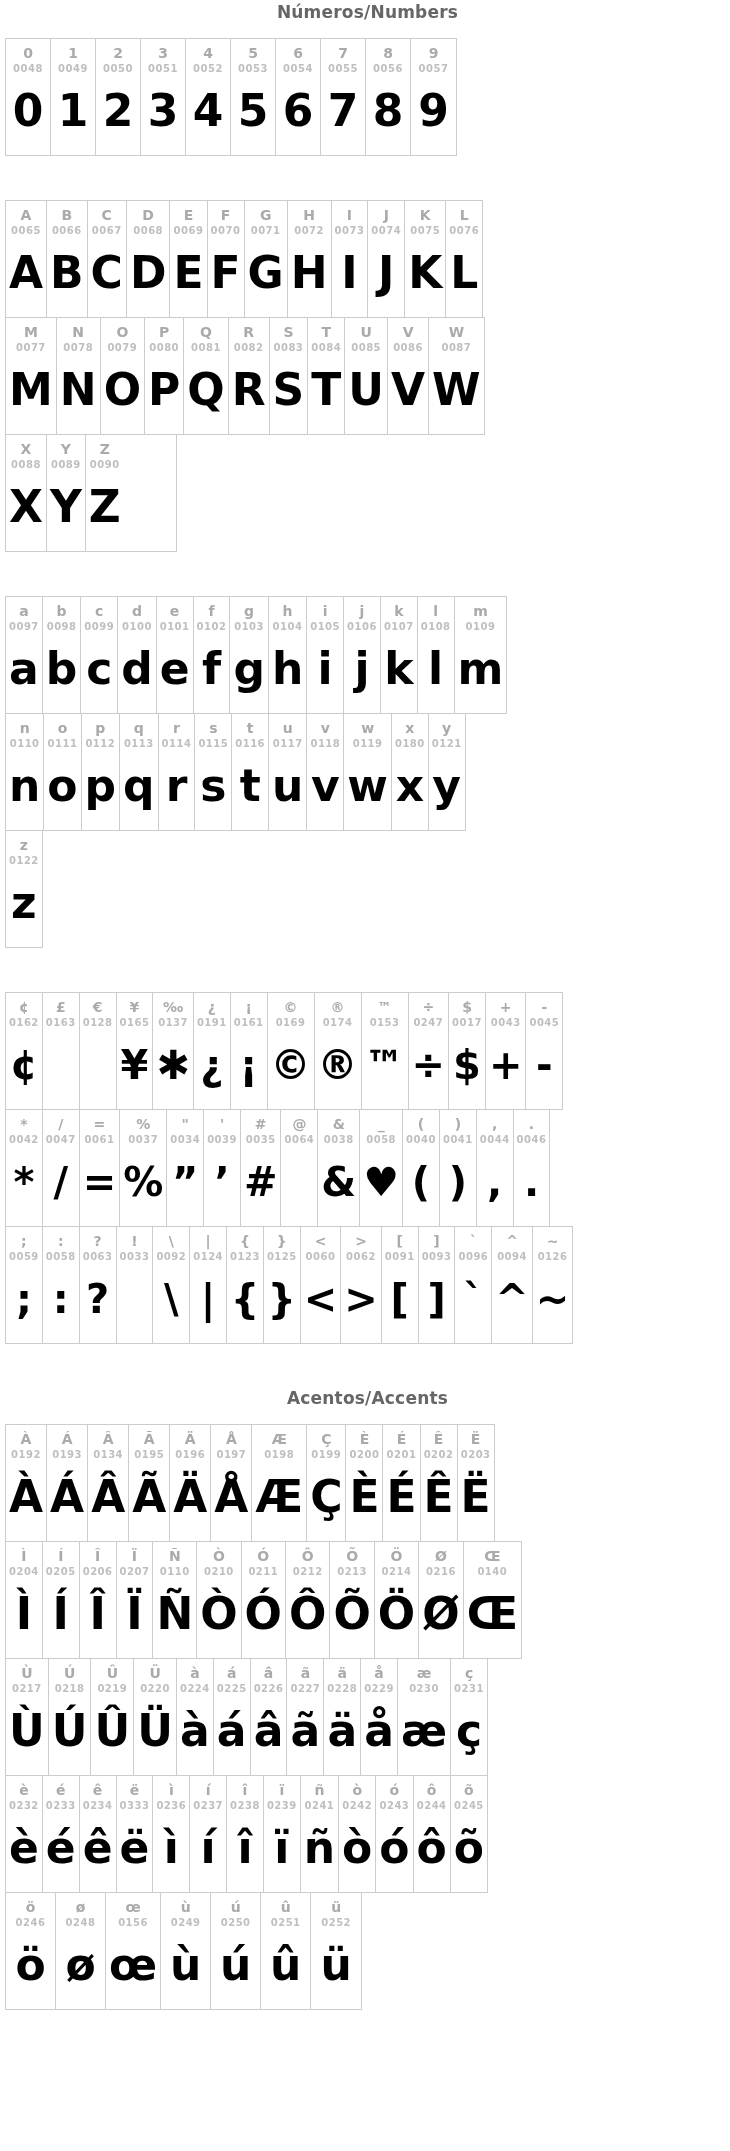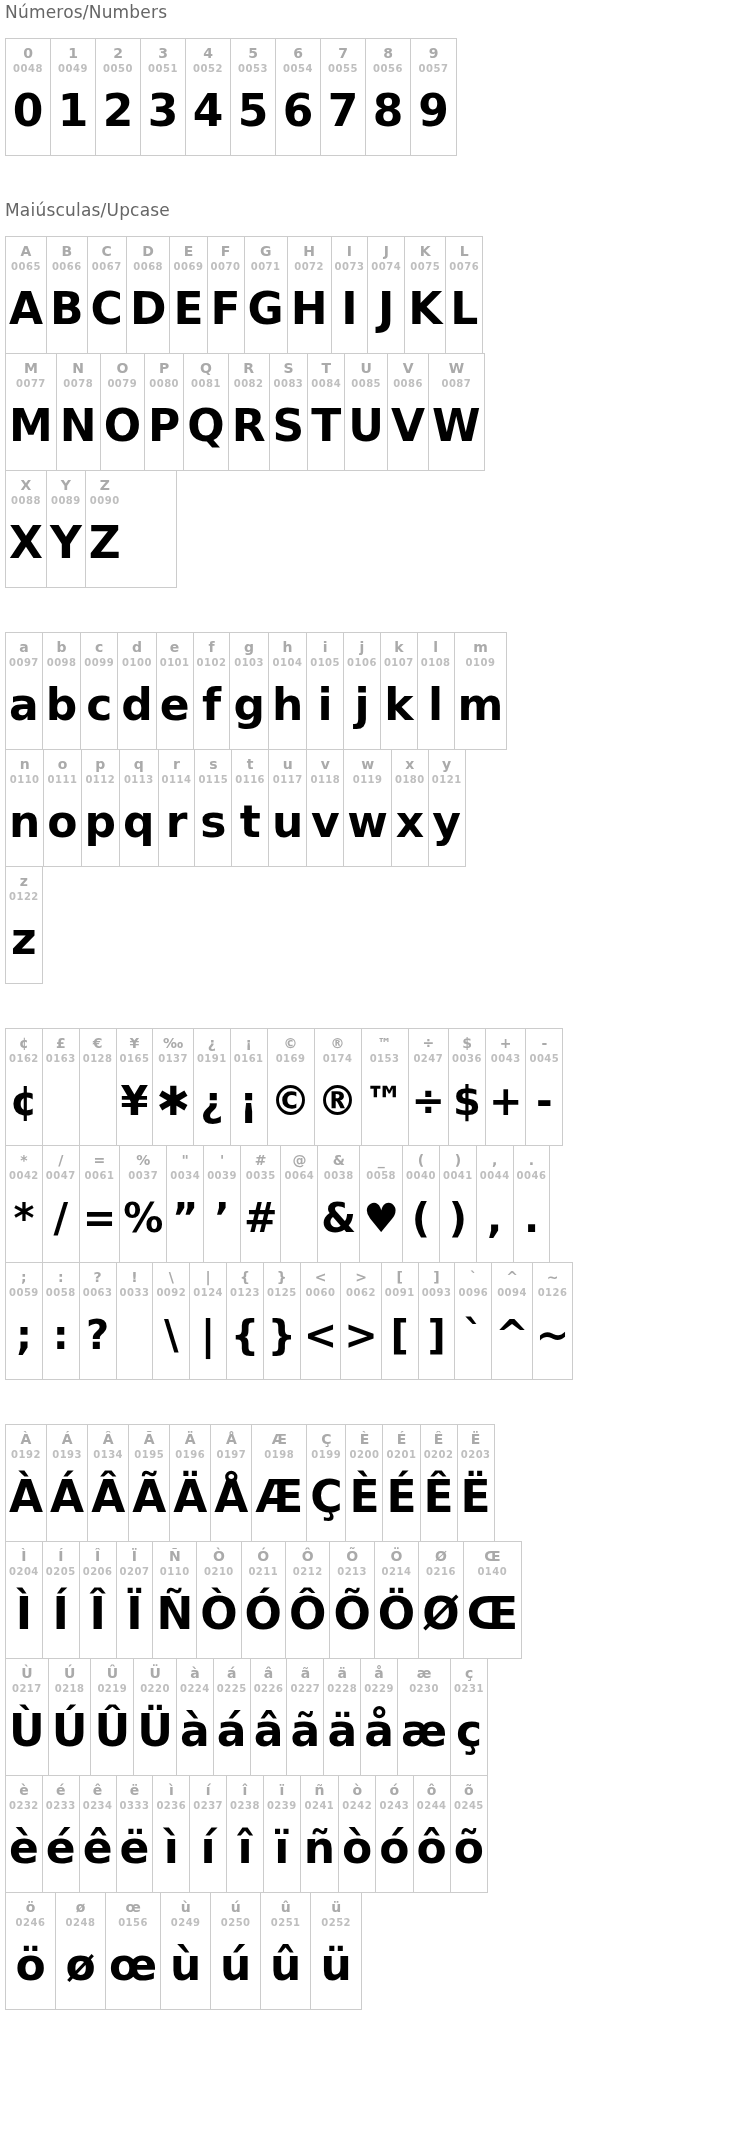--- a/index.html
+++ b/index.html
@@ -7,23 +7,24 @@
     background: #ffffff;
     width: 730px;
     font-family: "DejaVu Sans", "Liberation Sans", sans-serif;
   }
   .page { padding: 2px 0 6px 5px; width: 725px; }
   section.glyph-section { margin: 0; }
   section.glyph-section + section.glyph-section { margin-top: 44px; }
   h2.section-title {
     margin: 0 0 16px 0;
     font-size: 17px;
-    font-weight: normal;
+    font-weight: bold;
     color: #666666;
     letter-spacing: 0.2px;
+    text-align: center;
   }
   .glyph-grid { display: block; }
   .glyph-row {
     display: inline-flex;
     border: 1px solid #cccccc;
     background: #ffffff;
     vertical-align: top;
   }
   .glyph-row + .glyph-row { margin-top: -1px; display: flex; }
   .glyph-grid .glyph-row:first-child { display: inline-flex; }
@@ -133,21 +134,20 @@
             </div>
             <div class="glyph-cell">
               <div class="cell-char-label">9</div>
               <div class="cell-unicode-code">0057</div>
               <div class="cell-glyph">9</div>
             </div>
           </div>
         </div>
       </section>
       <section class="glyph-section sec-1">
-        <h2 class="section-title">Maiúsculas/Upcase</h2>
         <div class="glyph-grid">
           <div class="glyph-row row-0">
             <div class="glyph-cell">
               <div class="cell-char-label">A</div>
               <div class="cell-unicode-code">0065</div>
               <div class="cell-glyph">A</div>
             </div>
             <div class="glyph-cell">
               <div class="cell-char-label">B</div>
               <div class="cell-unicode-code">0066</div>
@@ -473,21 +473,21 @@
               <div class="cell-unicode-code">0153</div>
               <div class="cell-glyph">™</div>
             </div>
             <div class="glyph-cell">
               <div class="cell-char-label">÷</div>
               <div class="cell-unicode-code">0247</div>
               <div class="cell-glyph">÷</div>
             </div>
             <div class="glyph-cell">
               <div class="cell-char-label">$</div>
-              <div class="cell-unicode-code">0036</div>
+              <div class="cell-unicode-code">0017</div>
               <div class="cell-glyph">$</div>
             </div>
             <div class="glyph-cell">
               <div class="cell-char-label">+</div>
               <div class="cell-unicode-code">0043</div>
               <div class="cell-glyph">+</div>
             </div>
             <div class="glyph-cell">
               <div class="cell-char-label">-</div>
               <div class="cell-unicode-code">0045</div>
@@ -639,20 +639,21 @@
             </div>
             <div class="glyph-cell">
               <div class="cell-char-label">~</div>
               <div class="cell-unicode-code">0126</div>
               <div class="cell-glyph">~</div>
             </div>
           </div>
         </div>
       </section>
       <section class="glyph-section sec-4">
+        <h2 class="section-title">Acentos/Accents</h2>
         <div class="glyph-grid">
           <div class="glyph-row row-0">
             <div class="glyph-cell">
               <div class="cell-char-label">À</div>
               <div class="cell-unicode-code">0192</div>
               <div class="cell-glyph">À</div>
             </div>
             <div class="glyph-cell">
               <div class="cell-char-label">Á</div>
               <div class="cell-unicode-code">0193</div>

